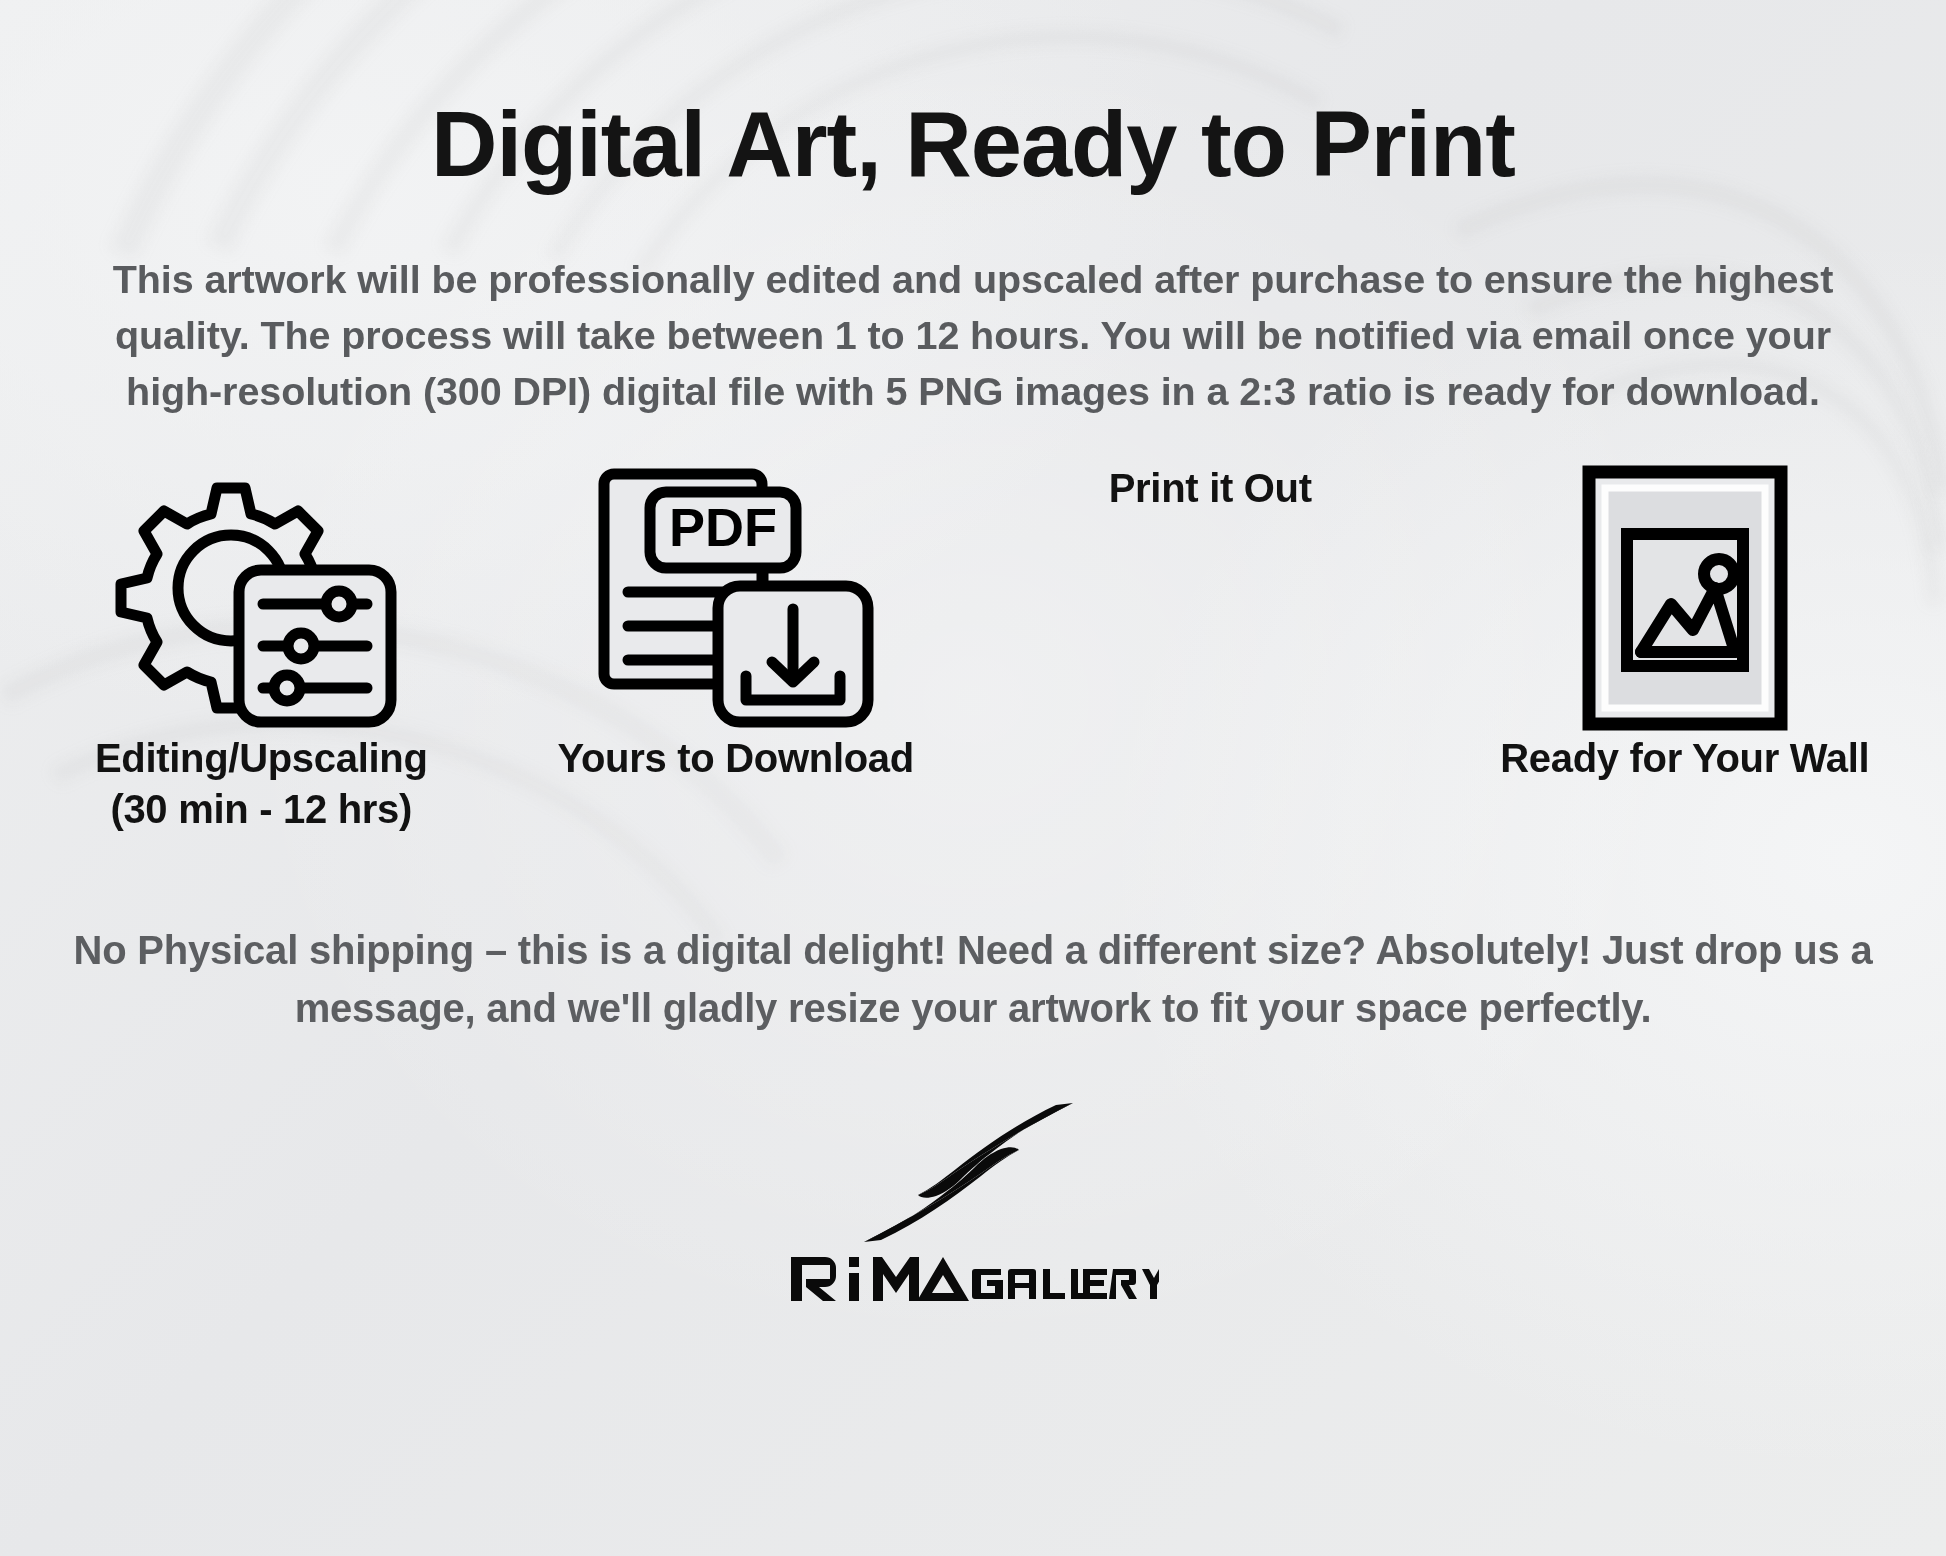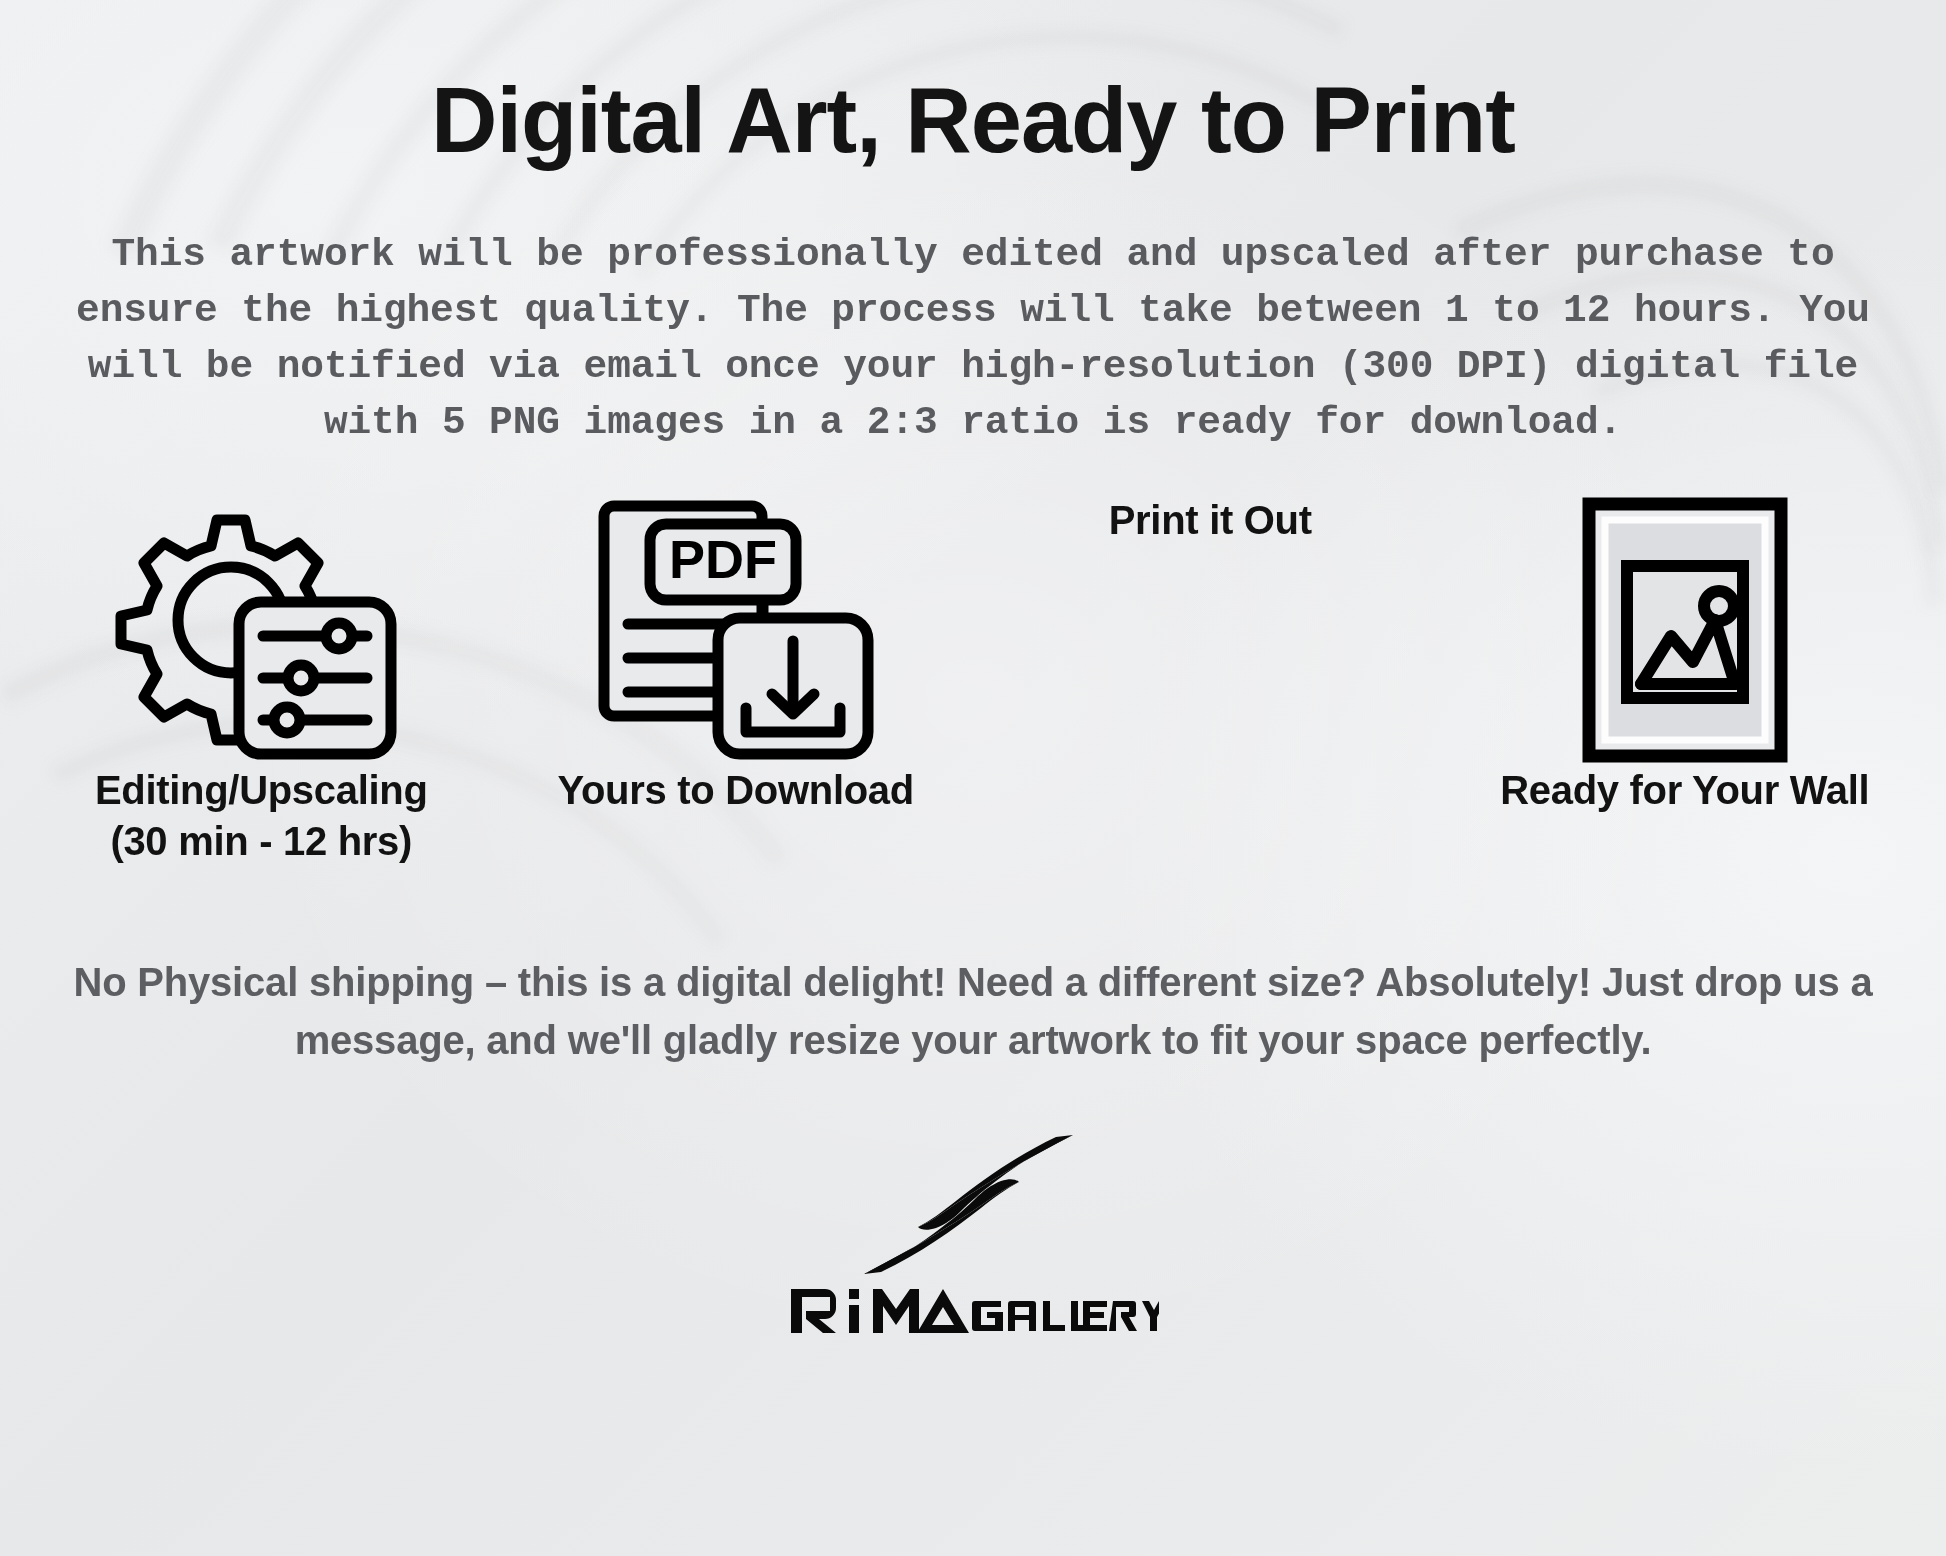--- a/index.html
+++ b/index.html
@@ -42,34 +42,33 @@
 
   
   .page { position:relative; z-index:2; width:1946px; height:1556px; }
 
   .headline {
     text-align:center;
     font-size:92px;
     font-weight:bold;
     color:#141414;
     letter-spacing:-1px;
-    padding-top:72px;
+    padding-top:96px;
     line-height:1.05;
   }
 
   .intro {
     margin:58px auto 0;
     width:1810px;
     text-align:center;
     font-size:39.5px;
     font-weight:bold;
     color:#595b5e;
     line-height:1.42;
     letter-spacing:-0.1px;
-    font-family:Liberation Mono, monospace;
   }
 
   .features {
     margin-top:44px;
     display:flex;
     width:1946px;
     padding:0 24px;
   }
   .feature { flex:1 1 0; display:flex; flex-direction:column; align-items:center; }
   .feature .art { height:270px; display:flex; align-items:center; justify-content:center; }

